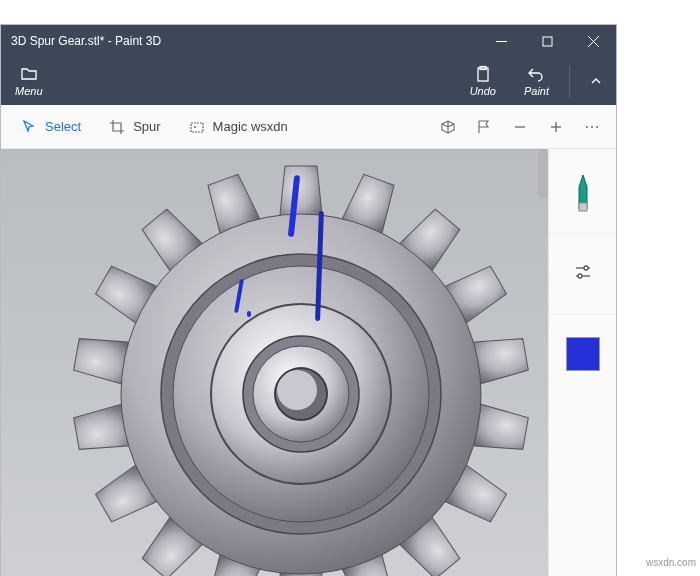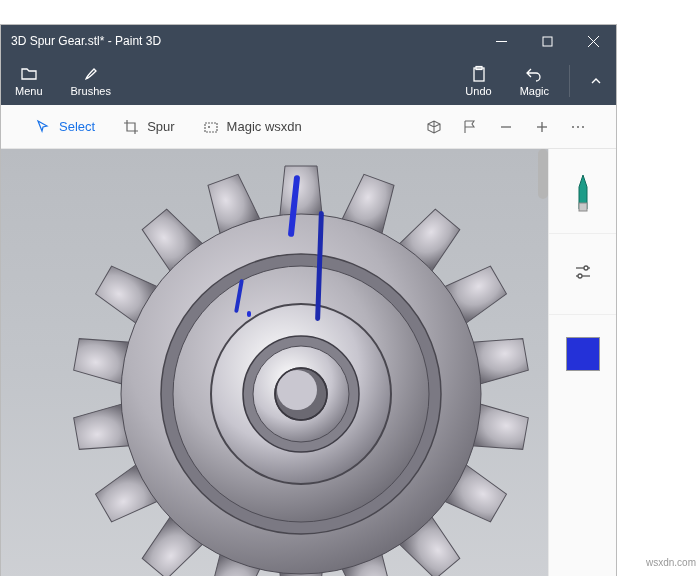--- a/index.html
+++ b/index.html
@@ -8,28 +8,28 @@
 .window { width: 617px; height: 576px; background: #fff; display: flex; flex-direction: column; border: 1px solid #bbb; margin-top: 24px; }
 
 
 .titlebar { height: 32px; background: #3c4858; color: #fff; display: flex; align-items: stretch; }
 .titlebar .title { flex: 1; display: flex; align-items: center; padding-left: 10px; font-size: 12px; }
 .titlebar .winbtn { width: 46px; display: flex; align-items: center; justify-content: center; }
 .titlebar .winbtn svg { width: 11px; height: 11px; stroke: #fff; fill: none; }
 
 
 .ribbon { height: 48px; background: #3c4858; color: #fff; display: flex; align-items: stretch; }
-.ribbon .rbtn { display: flex; flex-direction: column; align-items: center; justify-content: center; padding: 4px 14px; font-size: 11px; gap: 2px; }
+.ribbon .rbtn { display: flex; flex-direction: column; align-items: center; justify-content: center; padding: 4px 14px; font-size: 11px; gap: 2px; font-style: italic; }
 .ribbon .rbtn svg { width: 18px; height: 18px; stroke: #fff; fill: none; }
 .ribbon .spacer { flex: 1; }
 .ribbon .sep { width: 1px; background: rgba(255,255,255,0.15); margin: 8px 6px; }
 .ribbon .expand { width: 40px; display: flex; align-items: center; justify-content: center; }
 
 
-.toolbar { height: 44px; background: #fafafa; border-bottom: 1px solid #e5e5e5; display: flex; align-items: center; padding: 0 20px; font-size: 13px; color: #444; }
+.toolbar { height: 44px; background: #fafafa; border-bottom: 1px solid #e5e5e5; display: flex; align-items: center; padding: 0 6px; font-size: 13px; color: #444; }
 .toolbar .tbtn { display: flex; align-items: center; gap: 8px; padding: 6px 14px; border-radius: 2px; }
 .toolbar .tbtn svg { width: 16px; height: 16px; stroke: #666; fill: none; }
 .toolbar .icononly { padding: 6px 10px; }
 .toolbar .spacer { flex: 1; }
 .toolbar .selected svg { stroke: #1a73e8; }
 .toolbar .selected span { color: #1a73e8; }
 
 
 .content { flex: 1; display: flex; position: relative; }
 .canvas { flex: 1; background: linear-gradient(180deg,#b9bcc1 0%, #c2c5ca 50%, #cfd1d5 100%); position: relative; overflow: hidden; }
@@ -73,39 +73,33 @@
     </div>
   </div>
 
   <div class="ribbon">
     <div class="rbtn">
       <svg viewBox="0 0 18 18">
           <path d="M2 4h5l2 2h7v8H2z" stroke-width="1.3"></path>
         </svg>
       <span>Menu</span>
     </div>
-    <div class="rbtn">
-      <svg viewBox="0 0 18 18">
-          <path d="M4 14c1-3 4-6 8-10l2 2c-4 4-7 7-10 8z" stroke-width="1.3"></path>
-        </svg>
-      <span>Brushes</span>
-    </div>
     <div class="spacer"></div>
     <div class="rbtn">
       <svg viewBox="0 0 18 18">
           <rect x="4" y="3" width="10" height="13" stroke-width="1.3"></rect>
           <rect x="6" y="1.5" width="6" height="3" stroke-width="1.2"></rect>
         </svg>
       <span>Undo</span>
     </div>
     <div class="rbtn">
       <svg viewBox="0 0 18 18">
           <path d="M6 4L2 8l4 4M2 8h9a4 4 0 010 8" stroke-width="1.3"></path>
         </svg>
-      <span>Magic</span>
+      <span>Paint</span>
     </div>
     <div class="sep"></div>
     <div class="expand">
       <svg viewBox="0 0 12 12" width="12" height="12" style="stroke:#fff;fill:none">
           <path d="M2 8l4-4 4 4" stroke-width="1.4"></path>
         </svg>
     </div>
   </div>
 
   <div class="toolbar">

